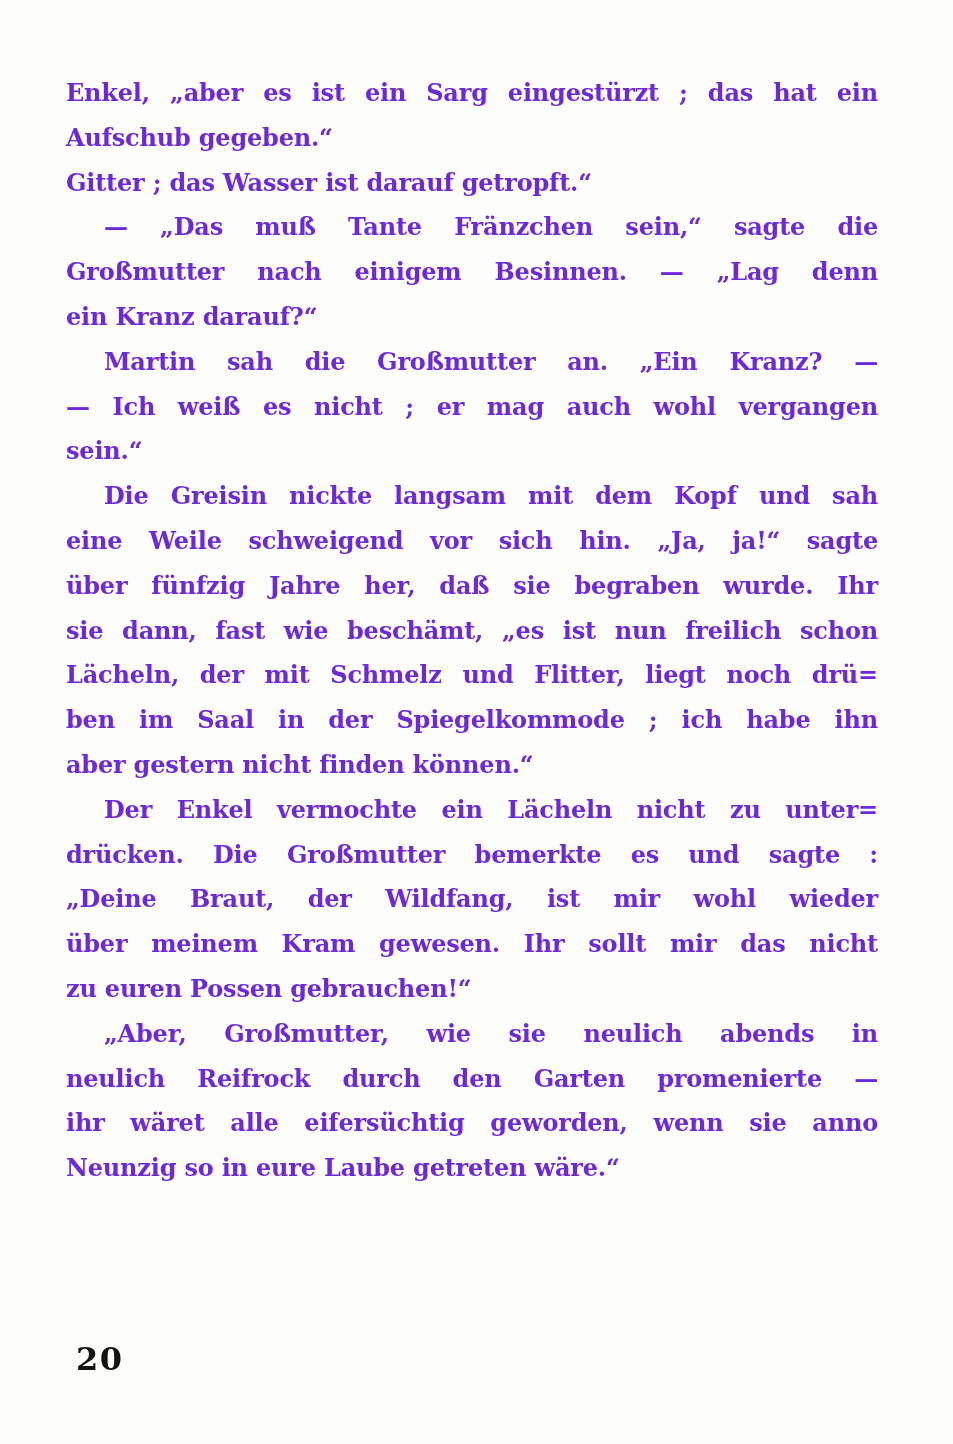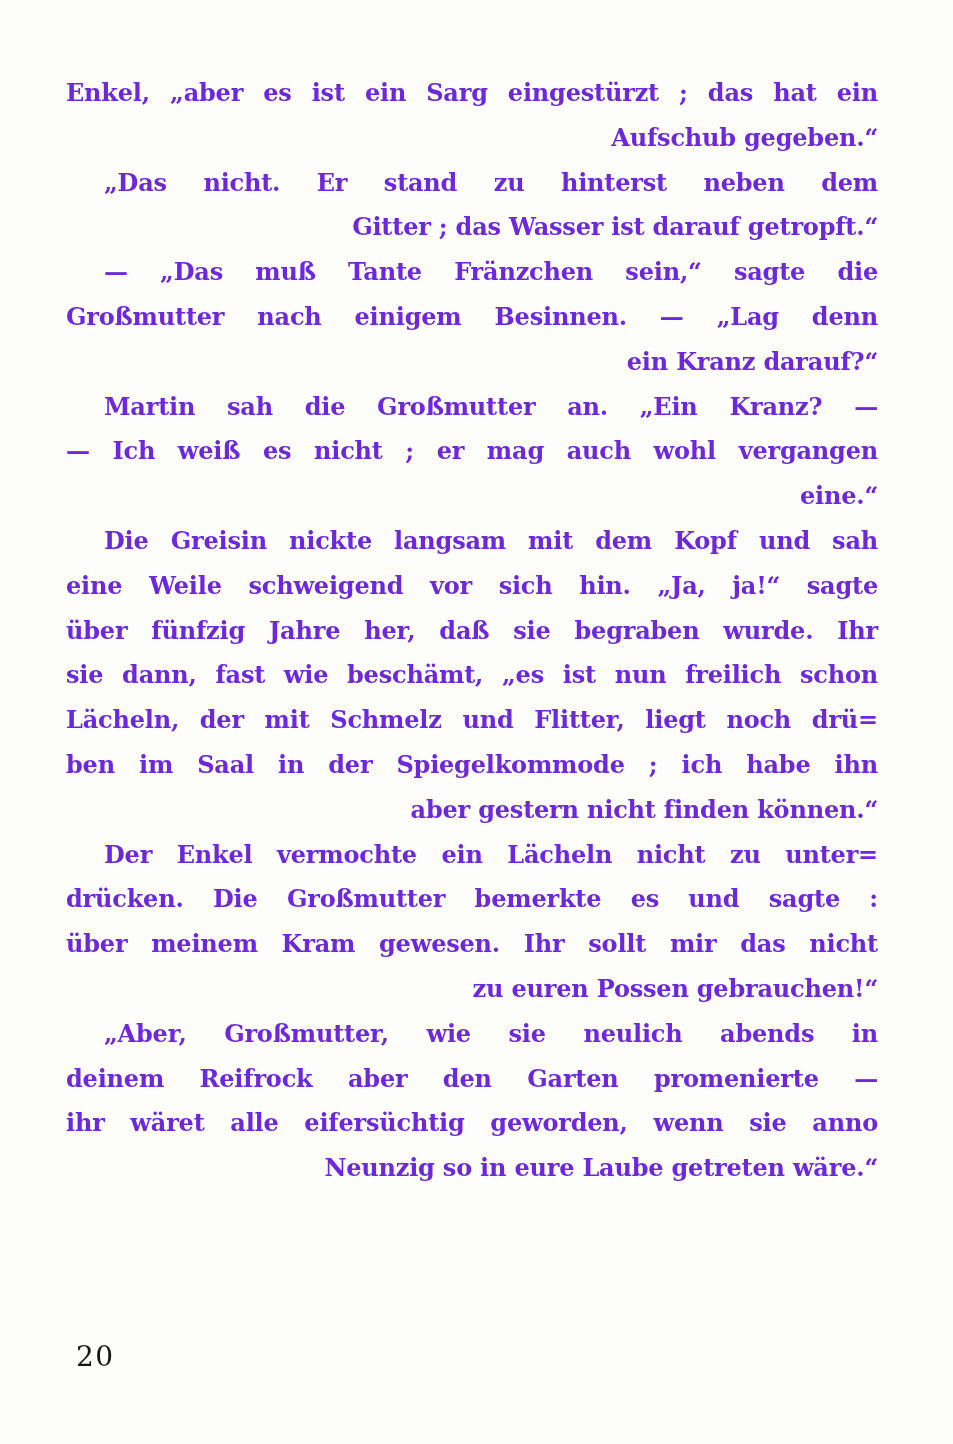--- a/index.html
+++ b/index.html
@@ -25,67 +25,67 @@
     width: 812px;
     color: #6d28d9;
     font-weight: 700;
     font-size: 24px;
     letter-spacing: -0.2px;
   }
   .line {
     height: 44.8px;
     line-height: 44.8px;
     white-space: normal;
-    text-align: right;
+    text-align: left;
   }
   .line.justify {
     text-align: justify;
     text-align-last: justify;
   }
   .line.indent {
     text-indent: 38px;
   }
   .page-number {
     position: absolute;
     left: 76px;
     top: 1340px;
-    font-size: 28px;
-    font-weight: 400;
+    font-size: 32px;
+    font-weight: 700;
     letter-spacing: 1.5px;
     color: #141413;
   }
 </style>
 </head>
 <body>
 
 <div class="page">
 
   <div class="text-block">
     <div class="line justify">Enkel, „aber es ist ein Sarg eingestürzt ; das hat ein</div>
     <div class="line">Aufschub gegeben.“</div>
-    <div class="line indent justify">„Das nicht. Er stand zu hinterst neben dem</div>
     <div class="line">Gitter ; das Wasser ist darauf getropft.“</div>
     <div class="line indent justify">— „Das muß Tante Fränzchen sein,“ sagte die</div>
     <div class="line justify">Großmutter nach einigem Besinnen. — „Lag denn</div>
     <div class="line">ein Kranz darauf?“</div>
     <div class="line indent justify">Martin sah die Großmutter an. „Ein Kranz? —</div>
     <div class="line justify">— Ich weiß es nicht ; er mag auch wohl vergangen</div>
-    <div class="line">eine.“</div>
+    <div class="line">sein.“</div>
     <div class="line indent justify">Die Greisin nickte langsam mit dem Kopf und sah</div>
     <div class="line justify">eine Weile schweigend vor sich hin. „Ja, ja!“ sagte</div>
     <div class="line justify">über fünfzig Jahre her, daß sie begraben wurde. Ihr</div>
     <div class="line justify">sie dann, fast wie beschämt, „es ist nun freilich schon</div>
     <div class="line justify">Lächeln, der mit Schmelz und Flitter, liegt noch drü=</div>
     <div class="line justify">ben im Saal in der Spiegelkommode ; ich habe ihn</div>
     <div class="line">aber gestern nicht finden können.“</div>
     <div class="line indent justify">Der Enkel vermochte ein Lächeln nicht zu unter=</div>
     <div class="line justify">drücken. Die Großmutter bemerkte es und sagte :</div>
+    <div class="line justify">„Deine Braut, der Wildfang, ist mir wohl wieder</div>
     <div class="line justify">über meinem Kram gewesen. Ihr sollt mir das nicht</div>
     <div class="line">zu euren Possen gebrauchen!“</div>
     <div class="line indent justify">„Aber, Großmutter, wie sie neulich abends in</div>
-    <div class="line justify">deinem Reifrock aber den Garten promenierte —</div>
+    <div class="line justify">neulich Reifrock durch den Garten promenierte —</div>
     <div class="line justify">ihr wäret alle eifersüchtig geworden, wenn sie anno</div>
     <div class="line">Neunzig so in eure Laube getreten wäre.“</div>
   </div>
 
   <div class="page-number">20</div>
 
 </div>
 
 </body></html>

